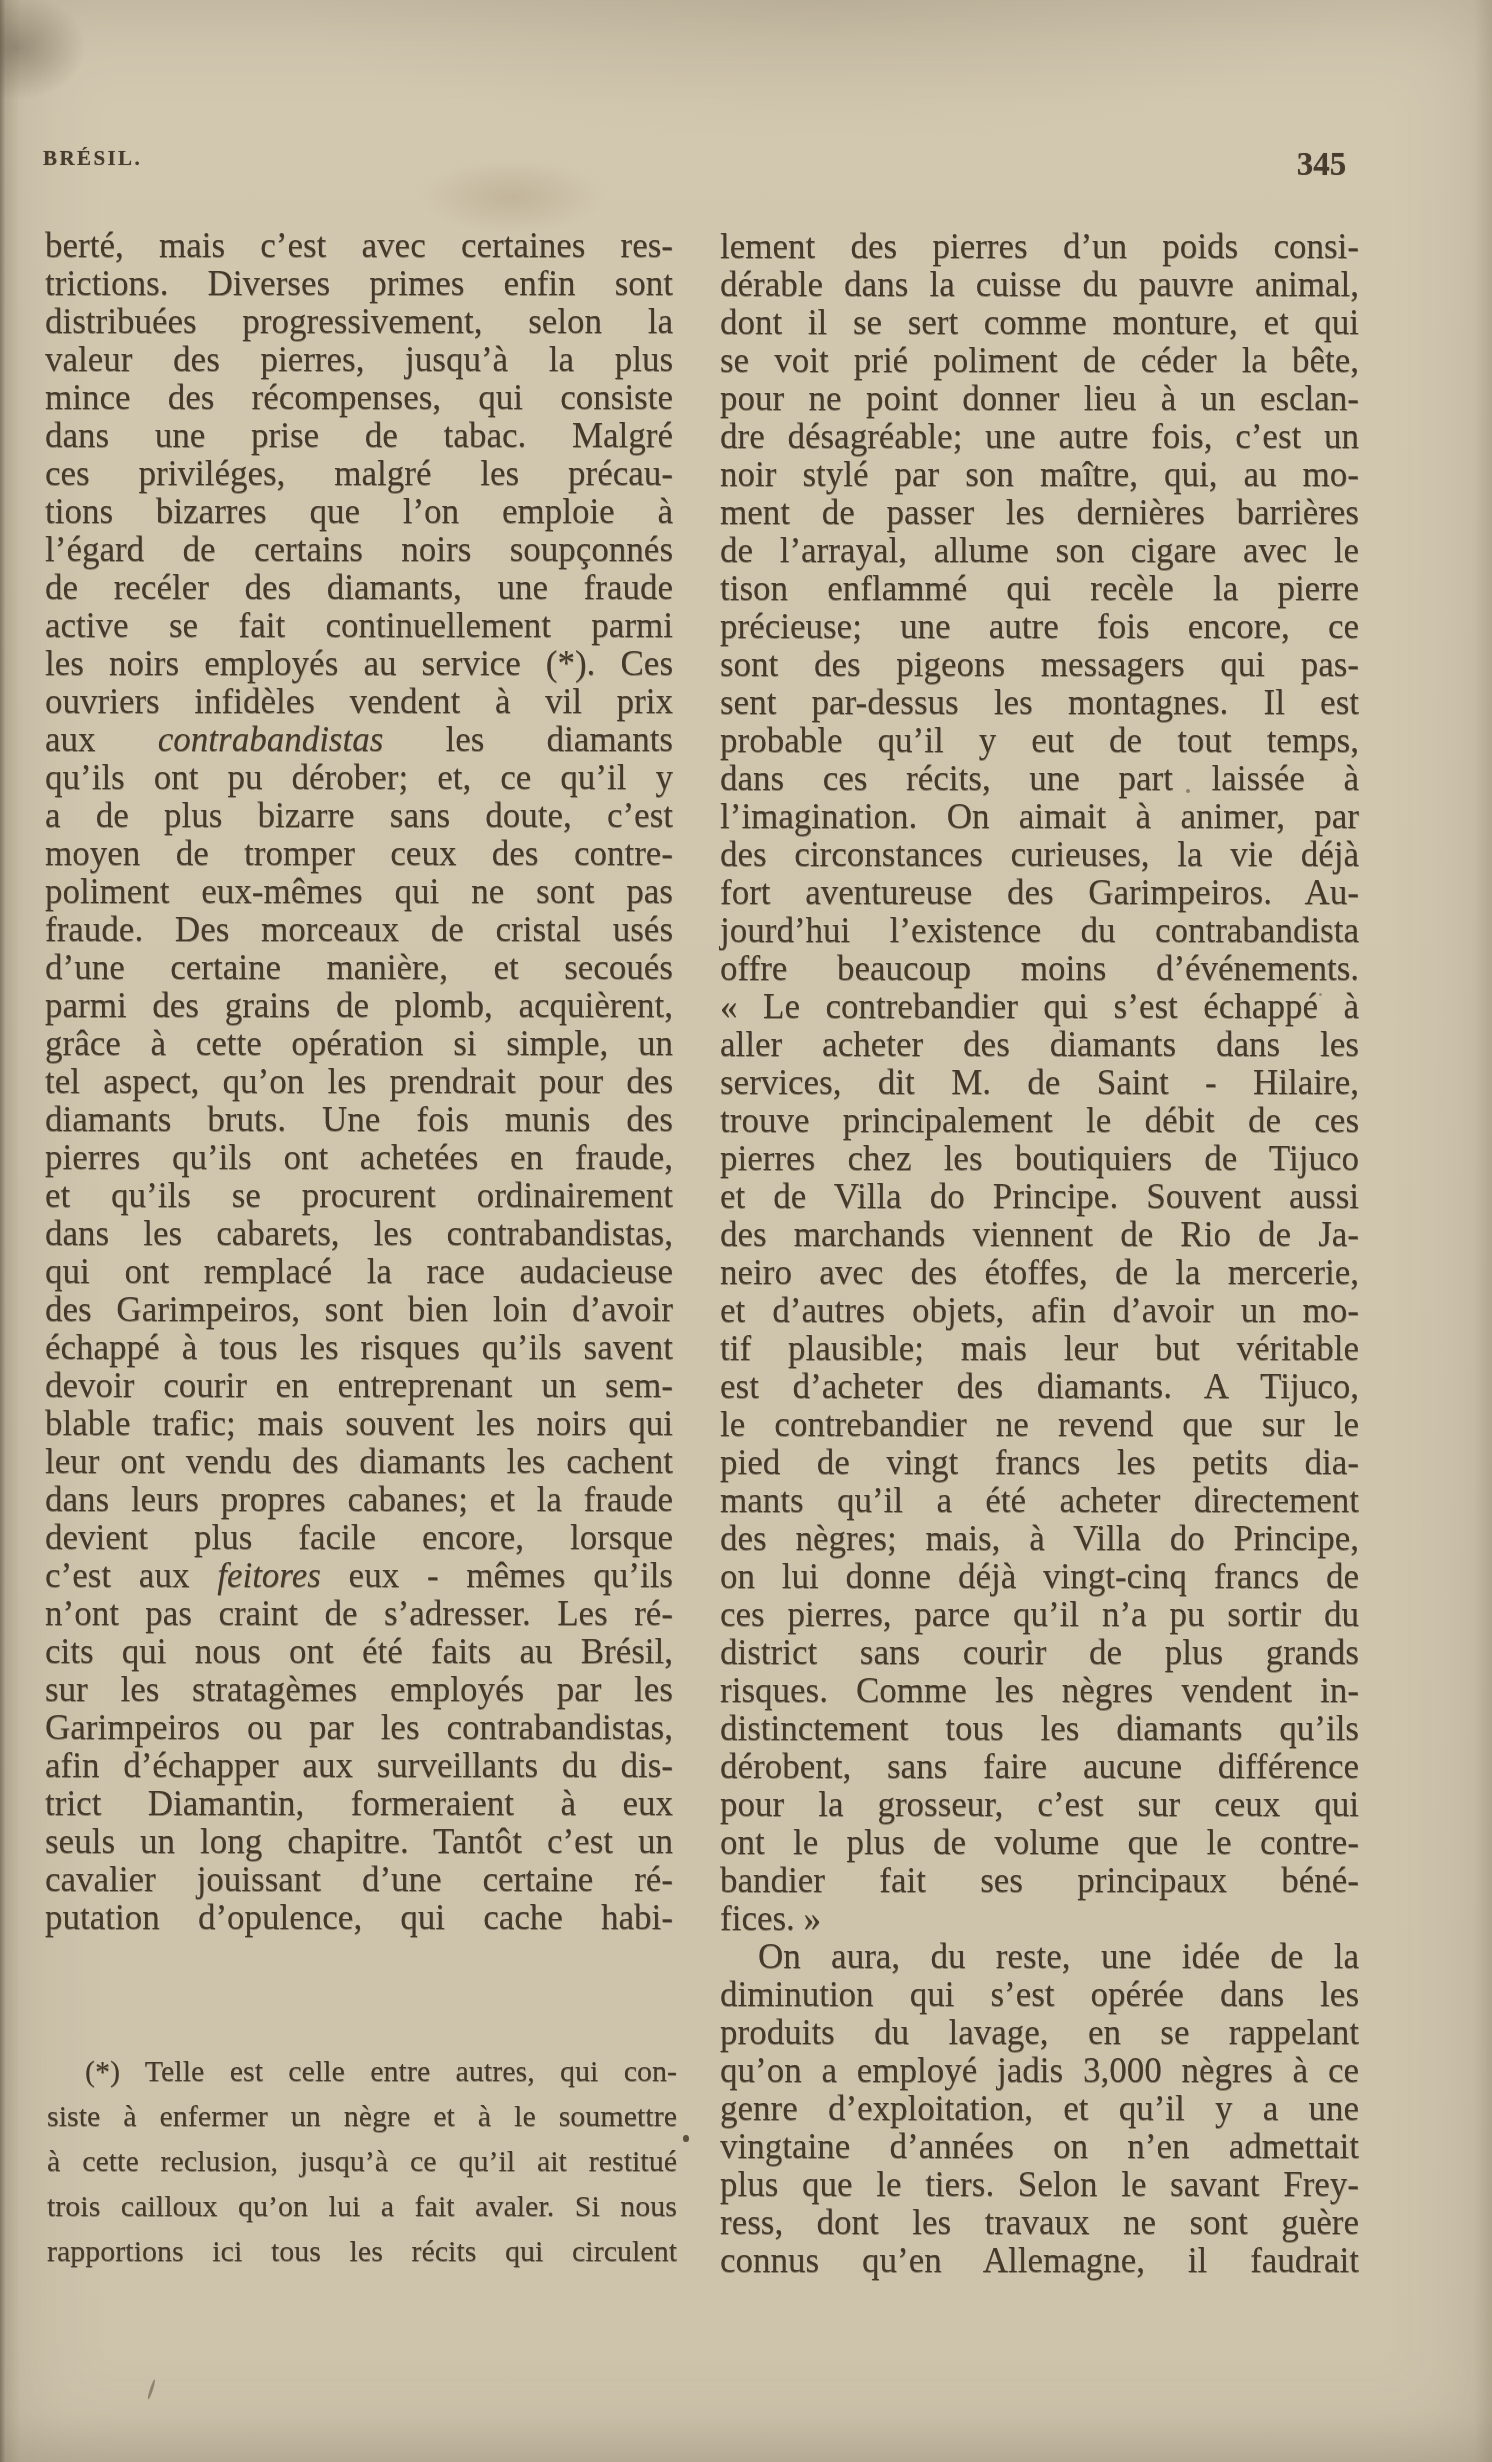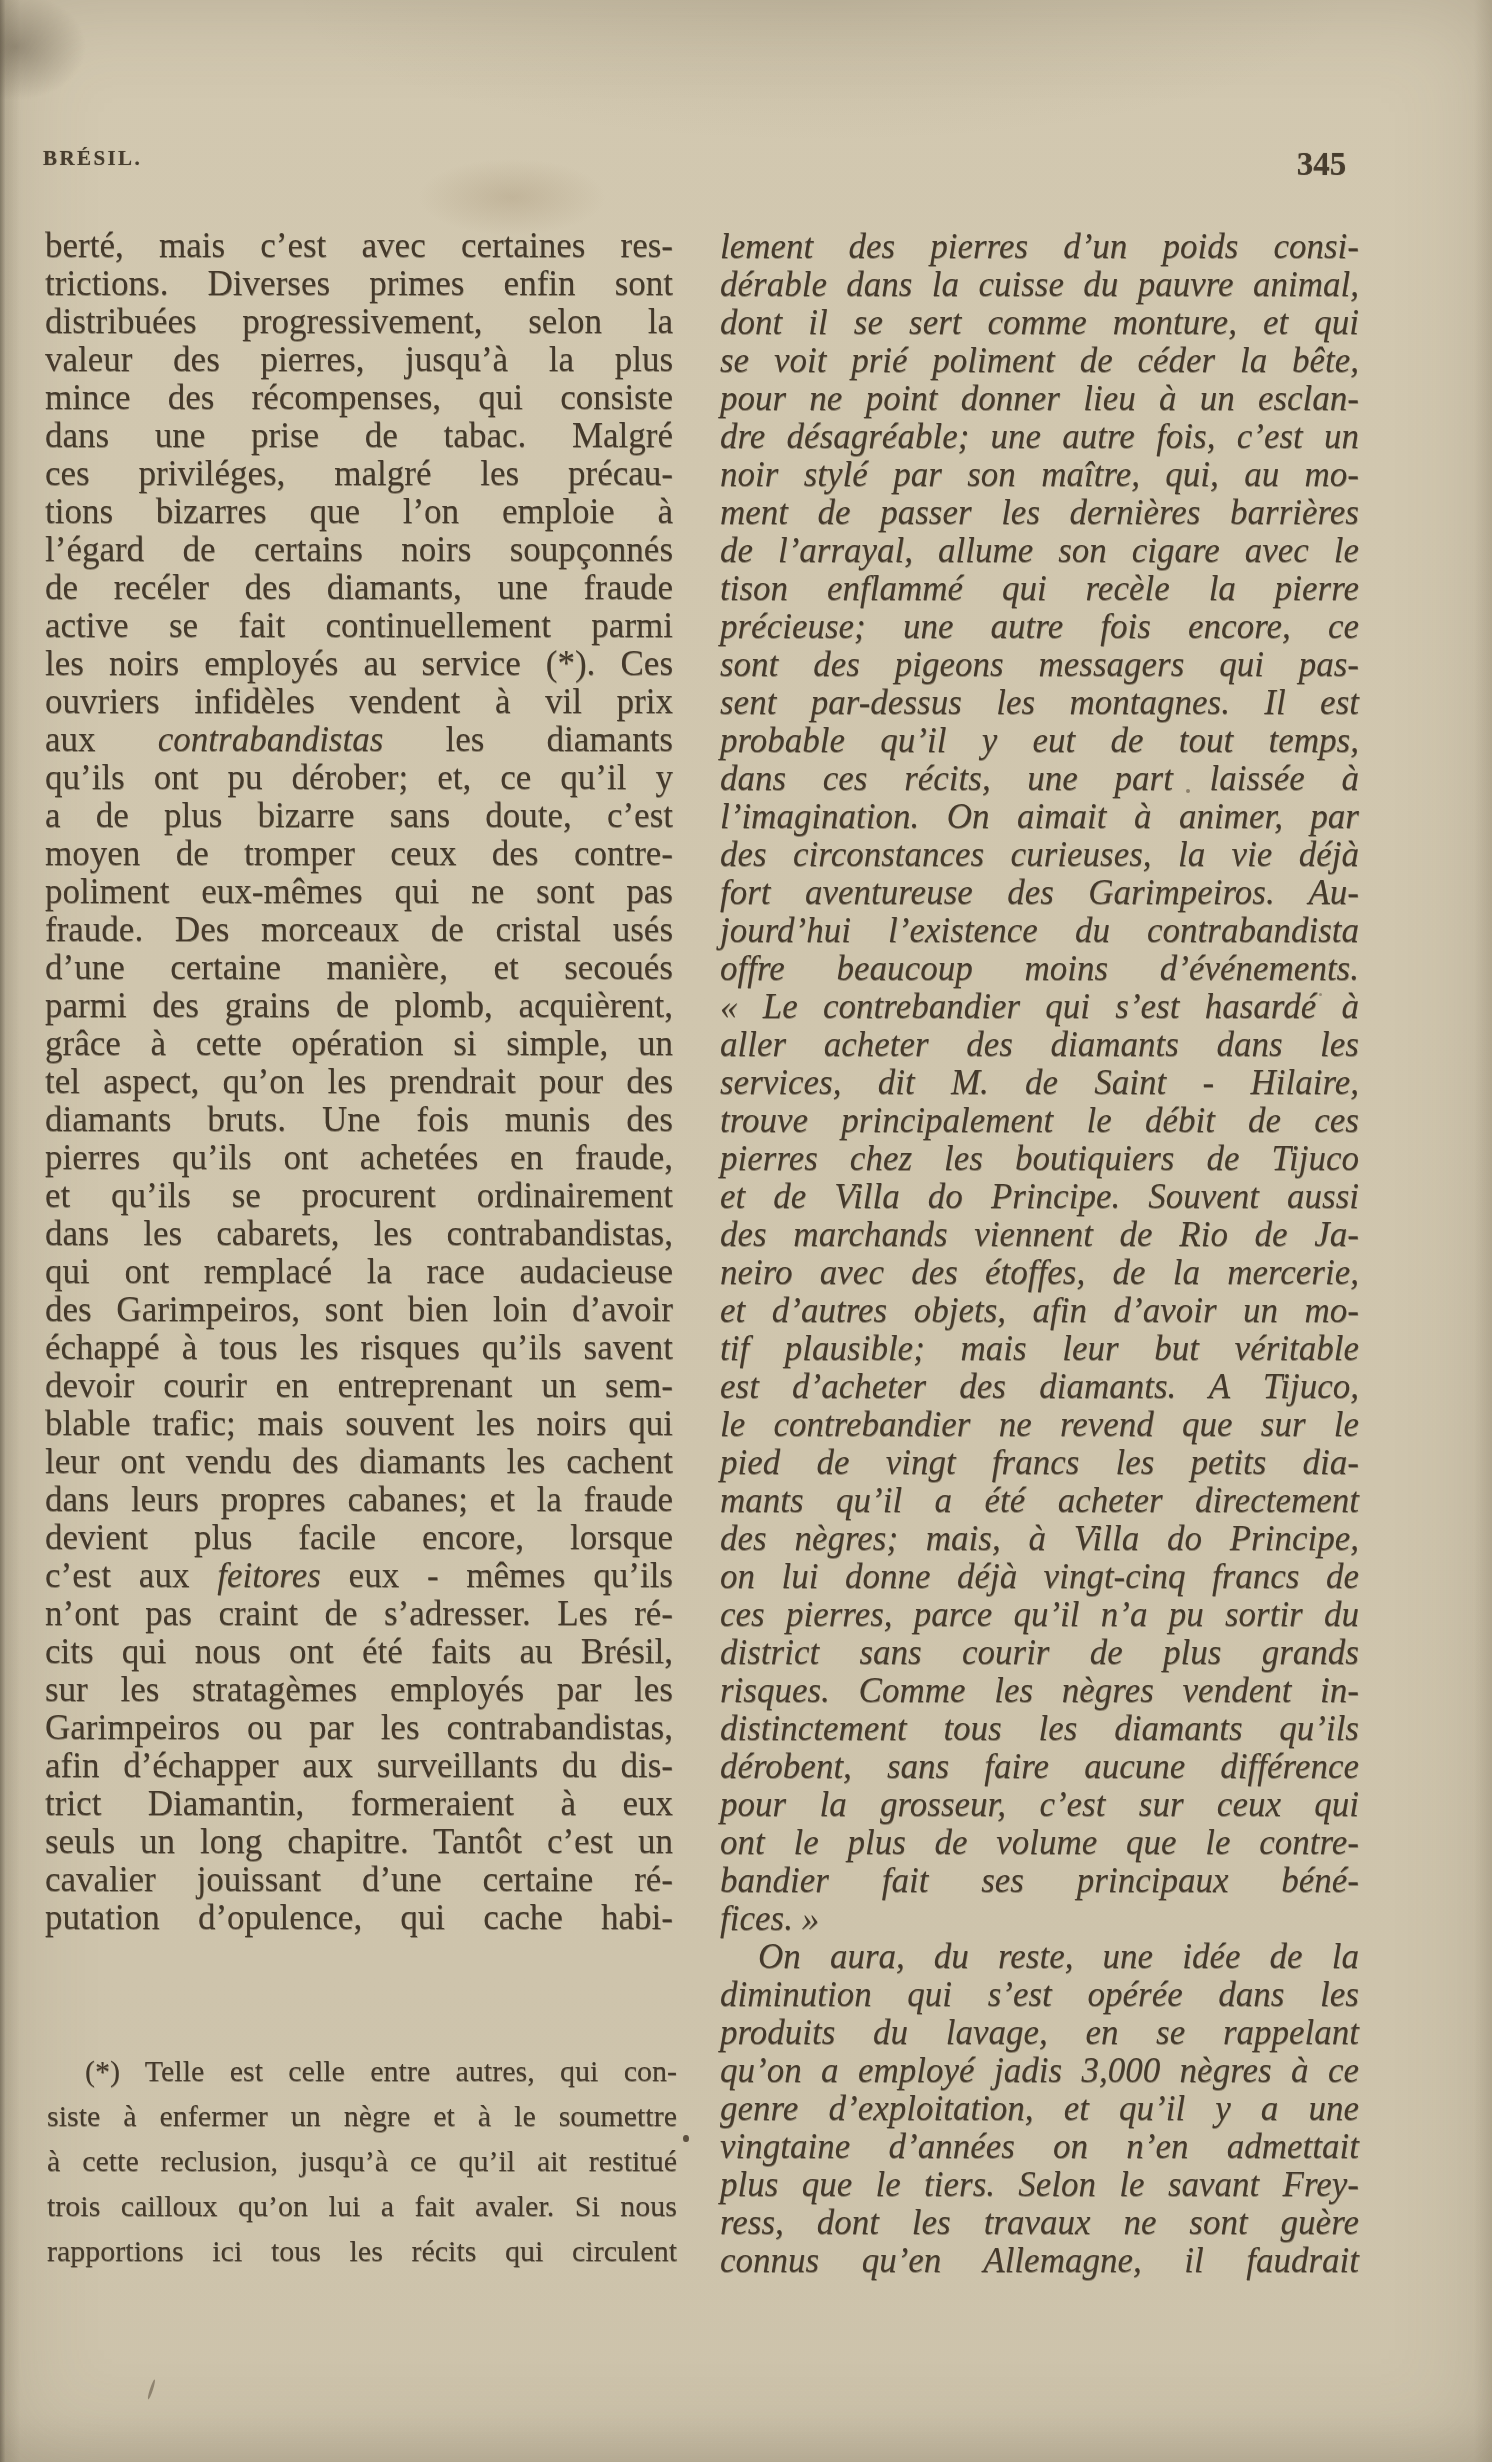--- a/index.html
+++ b/index.html
@@ -25,21 +25,21 @@
     position:absolute;left:43px;width:1315px;top:146px;
     text-align:left;font-size:21px;letter-spacing:2.4px;font-weight:700;
     color:#473d2e;text-shadow:0 0 0.8px rgba(68,57,43,.55);
   }
   .page-number{
     position:absolute;top:146px;left:1282px;width:79px;text-align:center;
     font-size:33px;font-weight:700;color:#473d2e;text-shadow:0 0 0.8px rgba(68,57,43,.55);
   }
   .col{position:absolute;text-shadow:0.3px 0.5px 0.6px rgba(62,51,36,.45);}
   .col-left{left:45px;top:227px;width:628px;font-size:35px;}
-  .col-right{left:720px;top:228px;width:639px;font-size:35px;font-style:italic;}
+  .col-right{left:720px;top:228px;width:639px;font-size:35px;}
   .footnote{left:47px;top:2048px;width:630px;font-size:30px;}
   .tline{
     text-align:justify;text-align-last:justify;
     white-space:nowrap;
   }
   .col-left .tline,.col-right .tline{height:38px;line-height:38px;}
   .footnote .tline{height:45px;line-height:45px;}
   .tline.indent{text-indent:38px;}
   .tline.last{text-align-last:left;}
   .it{font-style:italic;}
@@ -120,21 +120,21 @@
       <div class="tline">précieuse; une autre fois encore, ce</div>
       <div class="tline">sont des pigeons messagers qui pas-</div>
       <div class="tline">sent par-dessus les montagnes. Il est</div>
       <div class="tline">probable qu’il y eut de tout temps,</div>
       <div class="tline">dans ces récits, une part laissée à</div>
       <div class="tline">l’imagination. On aimait à animer, par</div>
       <div class="tline">des circonstances curieuses, la vie déjà</div>
       <div class="tline">fort aventureuse des Garimpeiros. Au-</div>
       <div class="tline">jourd’hui l’existence du contrabandista</div>
       <div class="tline">offre beaucoup moins d’événements.</div>
-      <div class="tline">« Le contrebandier qui s’est hasardé à</div>
+      <div class="tline">« Le contrebandier qui s’est échappé à</div>
       <div class="tline">aller acheter des diamants dans les</div>
       <div class="tline">services, dit M. de Saint - Hilaire,</div>
       <div class="tline">trouve principalement le débit de ces</div>
       <div class="tline">pierres chez les boutiquiers de Tijuco</div>
       <div class="tline">et de Villa do Principe. Souvent aussi</div>
       <div class="tline">des marchands viennent de Rio de Ja-</div>
       <div class="tline">neiro avec des étoffes, de la mercerie,</div>
       <div class="tline">et d’autres objets, afin d’avoir un mo-</div>
       <div class="tline">tif plausible; mais leur but véritable</div>
       <div class="tline">est d’acheter des diamants. A Tijuco,</div>

